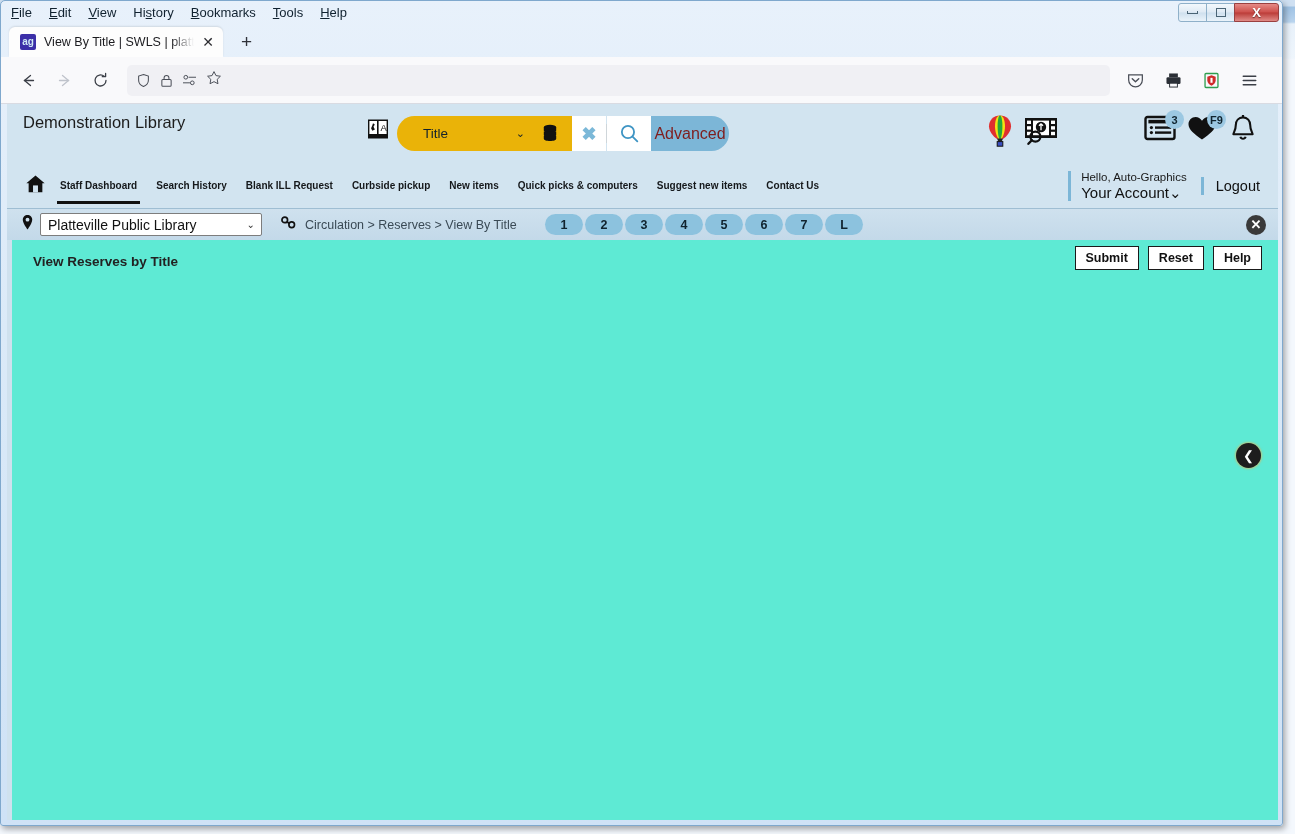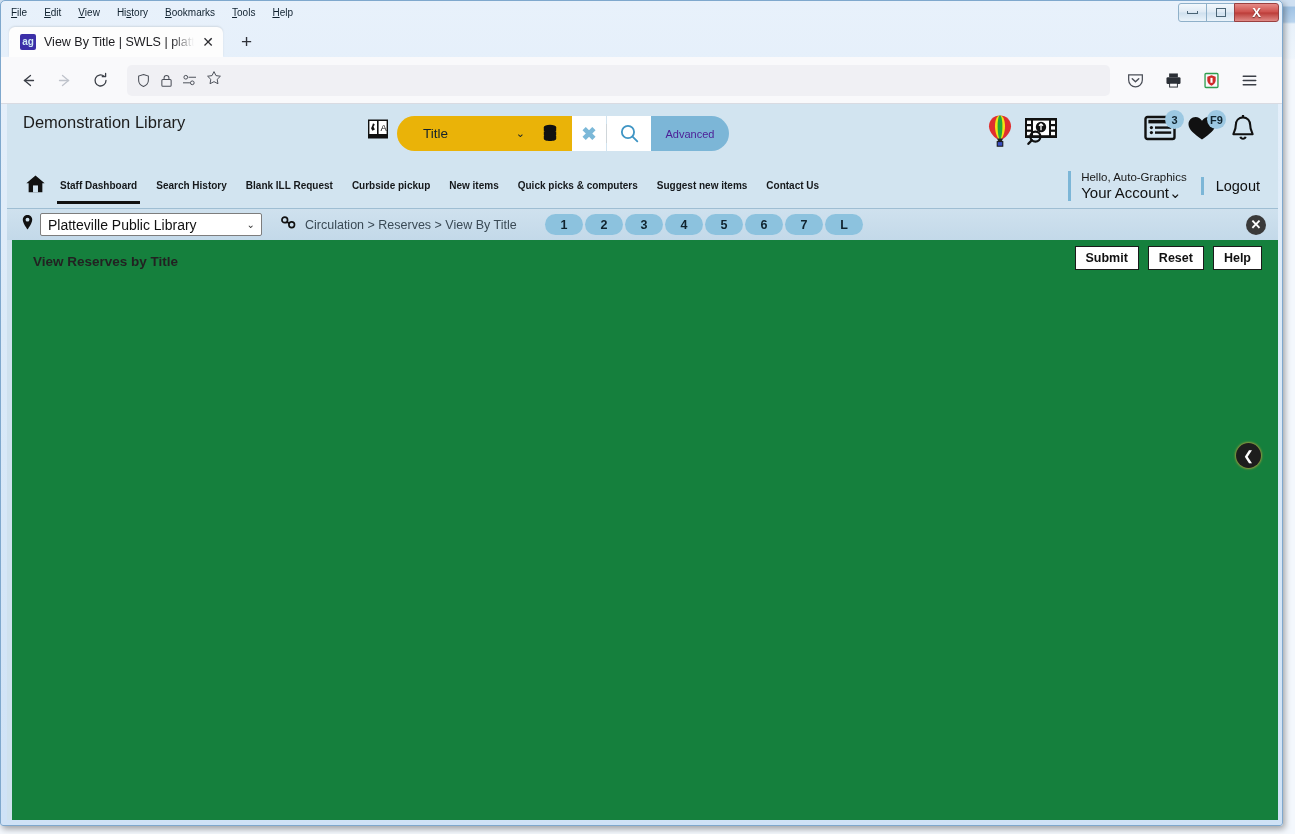--- a/index.html
+++ b/index.html
@@ -39,21 +39,21 @@
     border-radius: 5px 5px 3px 3px;
     box-shadow: 2px 3px 6px rgba(0,0,0,.35);
     overflow: hidden;
   }
 
   
   #menubar {
     position: absolute; left: 0; top: 0; width: 100%; height: 22px;
     padding-left: 10px;
     display: flex; align-items: center; gap: 17px;
-    font-size: 10px; color: #10212f;
+    font-size: 13px; color: #10212f;
   }
   #menubar .mi { cursor: default; white-space: nowrap; }
   #menubar .mi u { text-decoration: underline; }
 
   #wincontrols {
     position: absolute; right: 3px; top: 2px;
     display: flex; align-items: center; height: 19px;
   }
   .wbtn {
     width: 29px; height: 19px;
@@ -177,23 +177,23 @@
     width: 34px; background: #fff; display: flex; align-items: center;
     justify-content: center; color: #7bb8d8; font-size: 18px; font-weight: bold;
     cursor: pointer;
   }
   #q-sep { width: 1px; background: #cfd6da; margin: 8px 0; }
   #q-go {
     width: 44px; background: #fff; display: flex; align-items: center;
     justify-content: center; color: #3f95c4; cursor: pointer;
   }
   #adv-btn {
-    width: 78px; background: #7cb6d7; color: #4c1d95;
-    display: flex; align-items: center; justify-content: center;
-    font-size: 11px; cursor: pointer;
+    width: 78px; background: #7cb6d7; color: #7f1d1d;
+    display: flex; align-items: center; justify-content: center;
+    font-size: 16px; cursor: pointer;
   }
   #hdr-icons {
     position: absolute; right: 20px; top: 10px;
     display: flex; align-items: flex-start; gap: 10px;
   }
   .hicon { position: relative; cursor: pointer; }
   .badge {
     position: absolute; top: -4px; right: -8px;
     min-width: 19px; height: 19px; padding: 0 3px;
     border-radius: 10px; background: #9cc8e2; color: #10242f;
@@ -259,21 +259,21 @@
     position: absolute; right: 12px;
     width: 20px; height: 20px; border-radius: 50%;
     background: #3a3a3a; color: #fff;
     font-size: 13px; font-weight: bold;
     display: flex; align-items: center; justify-content: center;
     cursor: pointer;
   }
 
   
   #main {
-    position: relative; height: 580px; background: #15803d;
+    position: relative; height: 580px; background: #5eead4;
     border-left: 5px solid #cfe1ee;
   }
   #form-title {
     position: absolute; left: 21px; top: 14px;
     font-size: 13.5px; font-weight: bold; color: #222;
   }
   #action-btns {
     position: absolute; right: 16px; top: 6px; display: flex; gap: 9px;
   }
   .abtn {

